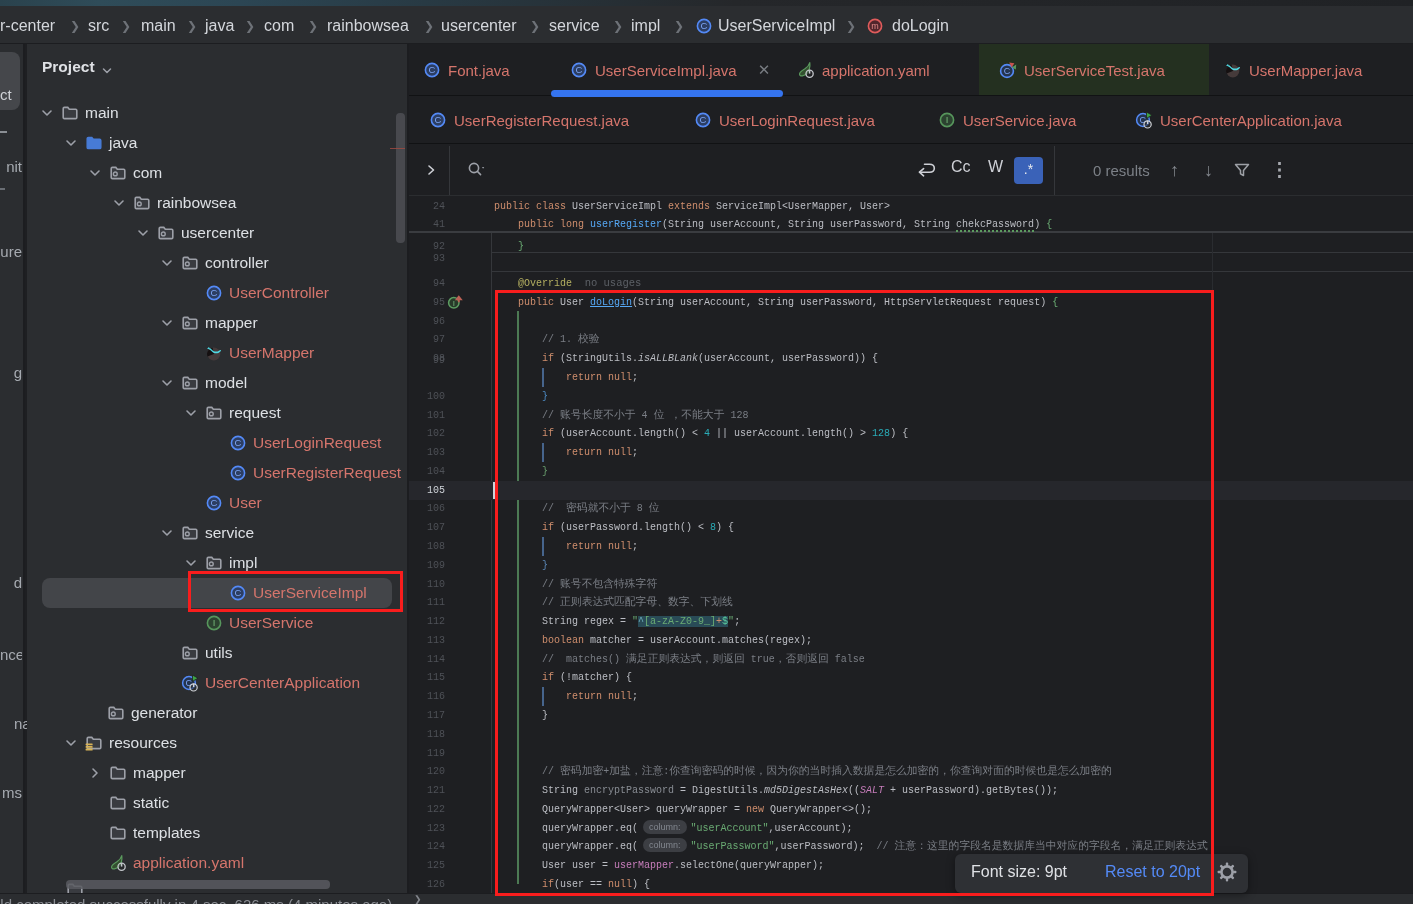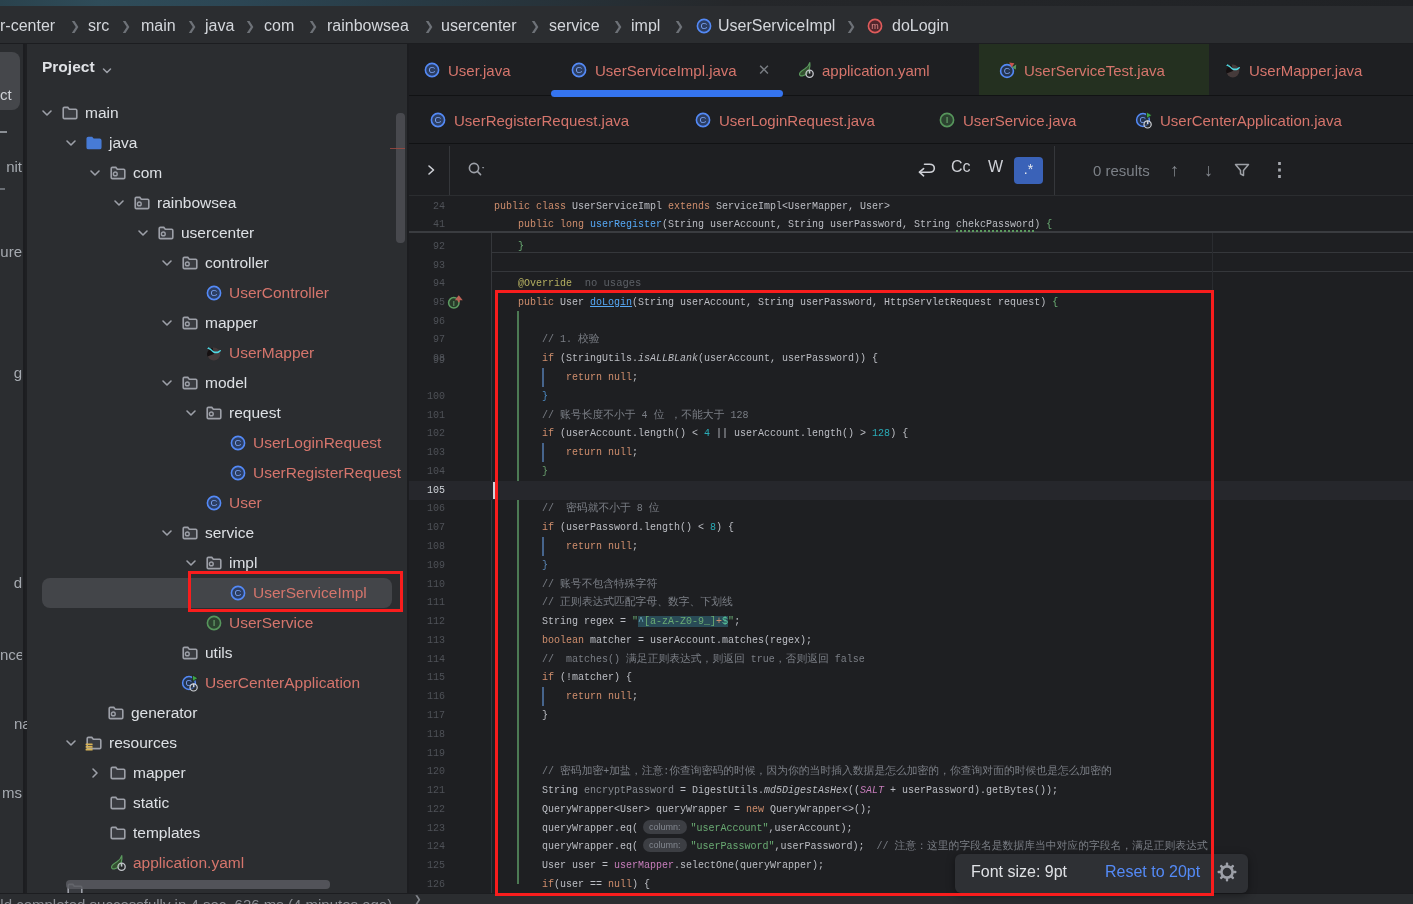--- a/index.html
+++ b/index.html
@@ -315,21 +315,21 @@
 <div class="abs" style="left:979px;top:44px;width:230px;height:52px;background:#243020"></div>
 <div class="abs" style="left:409px;top:95px;width:1004px;height:1px;background:#111214"></div>
 <div class="abs" style="left:409px;top:143px;width:1004px;height:1px;background:#111214"></div>
 <div class="abs" style="left:409px;top:195px;width:1004px;height:2px;background:#2b2d30"></div>
 <div class="abs" style="left:551px;top:90px;width:232px;height:7px;background:#3574f0;border-radius:3.5px;z-index:5"></div>
 <div class="tab" style="left:423px;top:44px">
     <span class="icon"><svg width="18" height="18" viewBox="0 0 18 18">
         <circle cx="9" cy="9" r="6.6" fill="#2c3e63" stroke="#548af7" stroke-width="1.6"></circle>
         <text x="9" y="12.3" font-family="Liberation Sans" font-size="9.5" fill="#7ca4f5" text-anchor="middle">C</text>
       </svg></span>
-    <span>User.java</span>
+    <span>Font.java</span>
   </div>
 <div class="tab" style="left:570px;top:44px">
     <span class="icon"><svg width="18" height="18" viewBox="0 0 18 18">
         <circle cx="9" cy="9" r="6.6" fill="#2c3e63" stroke="#548af7" stroke-width="1.6"></circle>
         <text x="9" y="12.3" font-family="Liberation Sans" font-size="9.5" fill="#7ca4f5" text-anchor="middle">C</text>
       </svg></span>
     <span>UserServiceImpl.java</span>
   </div>
 <div class="tab" style="left:797px;top:44px">
     <span class="icon"><svg width="18" height="18" viewBox="0 0 18 18">
@@ -423,21 +423,21 @@
 <div class="abs" style="left:516.5px;top:311px;width:2.2px;height:573px;background:#4d7a54"></div>
 <div class="abs" style="left:542px;top:368px;width:2px;height:19px;background:#46648c"></div>
 <div class="abs" style="left:542px;top:443px;width:2px;height:19px;background:#46648c"></div>
 <div class="abs" style="left:542px;top:537px;width:2px;height:19px;background:#46648c"></div>
 <div class="abs" style="left:542px;top:687px;width:2px;height:19px;background:#46648c"></div>
 <div class="abs" style="left:493px;top:482px;width:2px;height:17px;background:#d0d3d8;z-index:45"></div>
 <div class="abs" style="left:409px;top:480.6px;width:1004px;height:19px;background:#26272c"></div>
 <div class="ln" style="top:197.0px">24</div>
 <div class="ln" style="top:215.0px">41</div>
 <div class="ln" style="top:236.5px;color:#4e5157">92</div>
-<div class="ln" style="top:256px;color:#4e5157">93</div>
+<div class="ln" style="top:249px;color:#4e5157">93</div>
 <div class="ln" style="top:274.0px;color:#4e5157">94</div>
 <div class="ln" style="top:292.8px;color:#4e5157">95</div>
 <div class="ln" style="top:311.6px;color:#4e5157">96</div>
 <div class="ln" style="top:330.4px;color:#4e5157">97</div>
 <div class="ln" style="top:349.1px;color:#4e5157">98</div>
 <div class="ln" style="top:351px;color:#4e5157">99</div>
 <div class="ln" style="top:386.7px;color:#4e5157">100</div>
 <div class="ln" style="top:405.5px;color:#4e5157">101</div>
 <div class="ln" style="top:424.3px;color:#4e5157">102</div>
 <div class="ln" style="top:443.0px;color:#4e5157">103</div>

